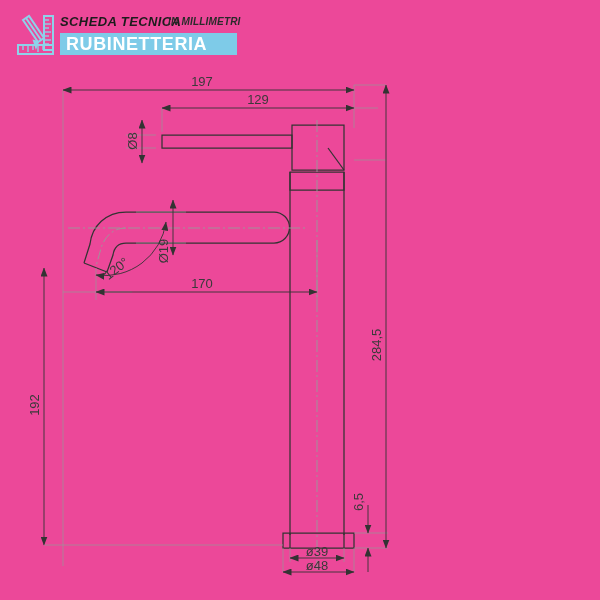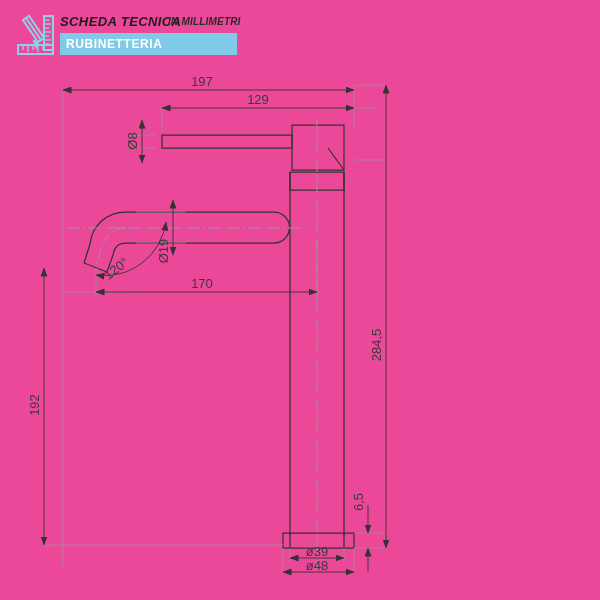--- a/index.html
+++ b/index.html
@@ -67,21 +67,21 @@
     height: 22px;
     background: #7ecbe8;
   }
   .hdr-band-text {
     position: absolute;
     left: 66px;
     top: 34px;
     width: 172px;
     height: 20px;
     line-height: 20px;
-    font-size: 12px;
+    font-size: 18px;
     font-weight: bold;
     color: #ffffff;
     letter-spacing: 0.6px;
     white-space: nowrap;
     font-family: "Liberation Sans", sans-serif;
   }
   
   .drawing {
     position: absolute;
     left: 6px;

